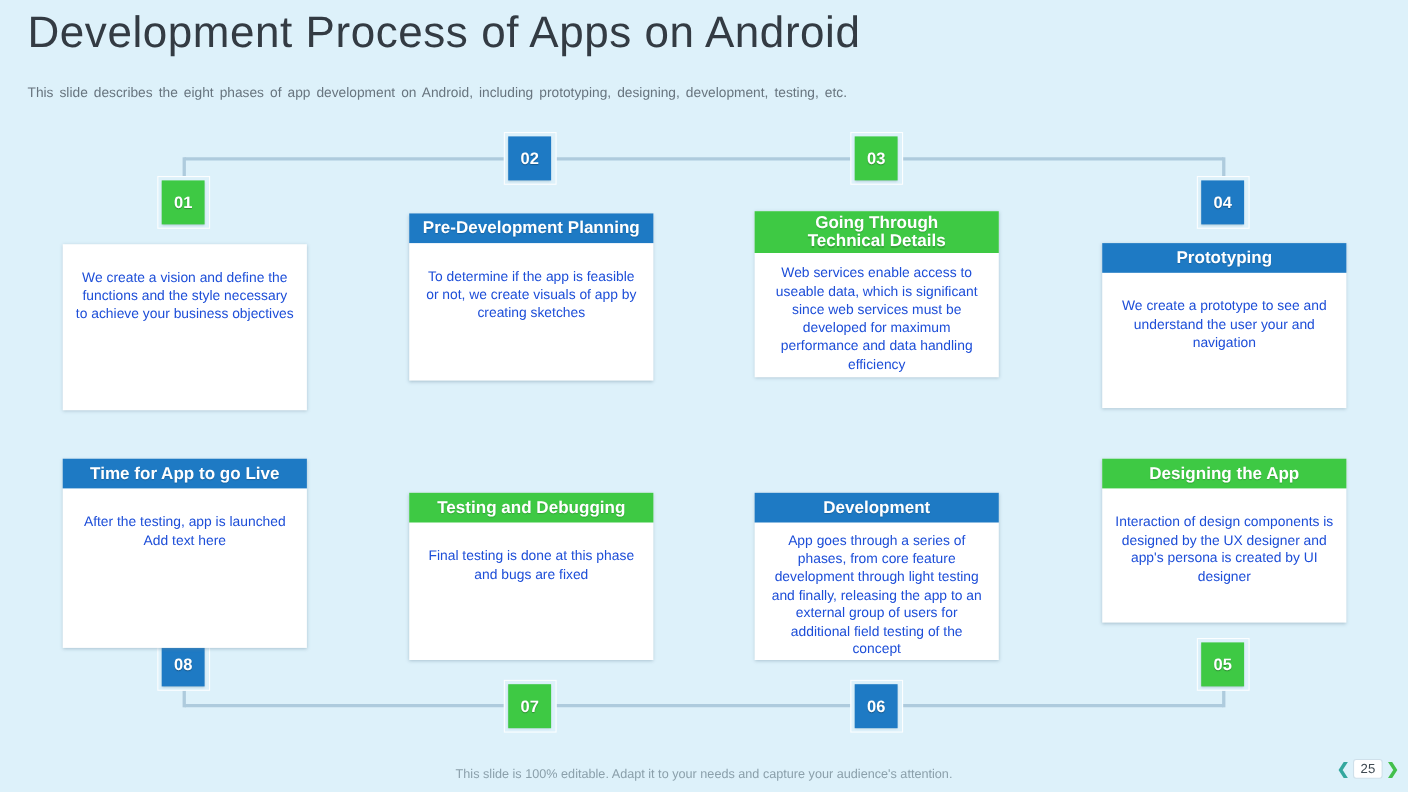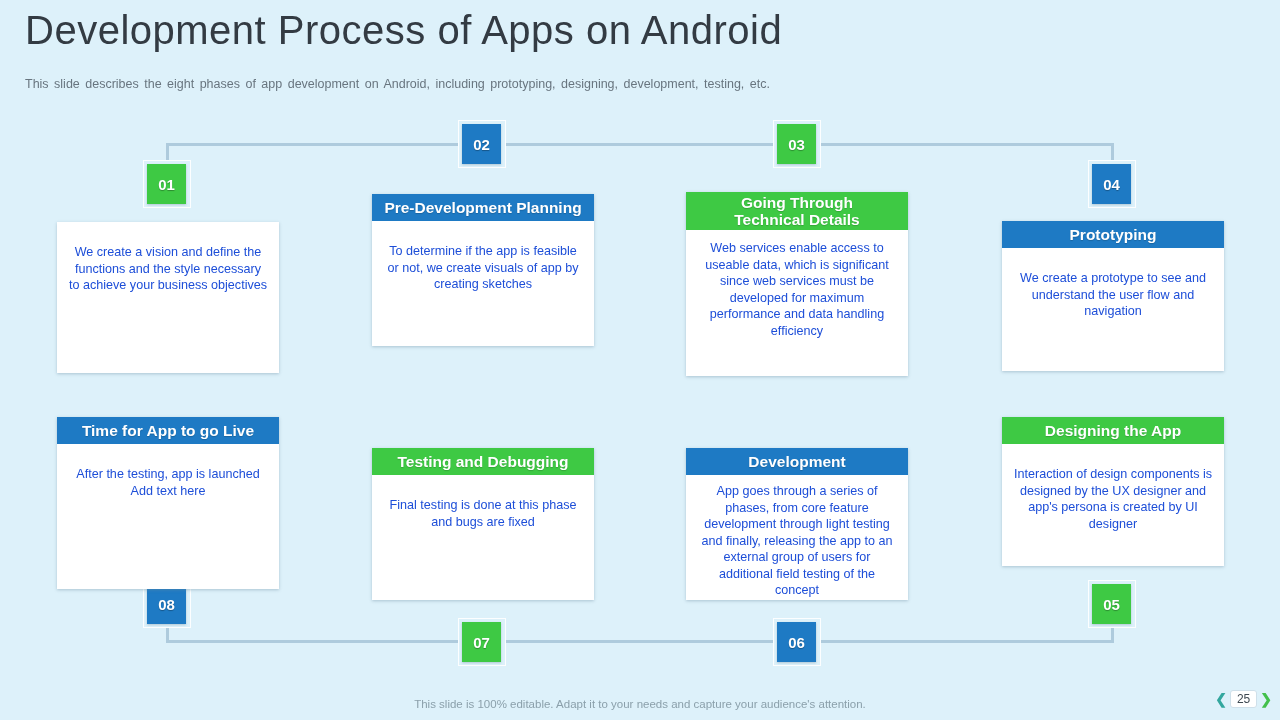--- a/index.html
+++ b/index.html
@@ -99,21 +99,21 @@
     font-size: 12.6px;
     line-height: 16.5px;
     color: #1d4ed8;
     text-align: center;
   }
   .c3 .card-body { padding-top: 10px; }
   .c6 .card-body { padding-top: 8px; }
 
   .c1 { left:57px;   top:222px; height:151px; }
   .c2 { left:372px;  top:194px; height:152px; }
-  .c3 { left:686px;  top:192px; height:184px; }
+  .c3 { left:686px;  top:192px; height:151px; }
   .c4 { left:1002px; top:221px; height:150px; }
   .c5 { left:1002px; top:417px; height:149px; }
   .c6 { left:686px;  top:448px; height:152px; }
   .c7 { left:372px;  top:448px; height:152px; }
   .c8 { left:57px;   top:417px; height:172px; }
 
   
   .footer-note {
     position: absolute;
     left: 0; right: 0; top: 698px;
@@ -203,21 +203,21 @@
     <div class="card-header green tall">Going Through
 Technical Details</div>
     <div class="card-body">
       <div>Web services enable access to useable data, which is significant since web services must be developed for maximum performance and data handling efficiency</div>
     </div>
   </div>
 
   <div class="card c4">
     <div class="card-header blue">Prototyping</div>
     <div class="card-body">
-      <div>We create a prototype to see and understand the user flow and navigation</div>
+      <div>We create a prototype to see and understand the user your and navigation</div>
     </div>
   </div>
 
   <div class="card c5">
     <div class="card-header green">Designing the App</div>
     <div class="card-body">
       <div>Interaction of design components is designed by the UX designer and app's persona is created by UI designer</div>
     </div>
   </div>
 

